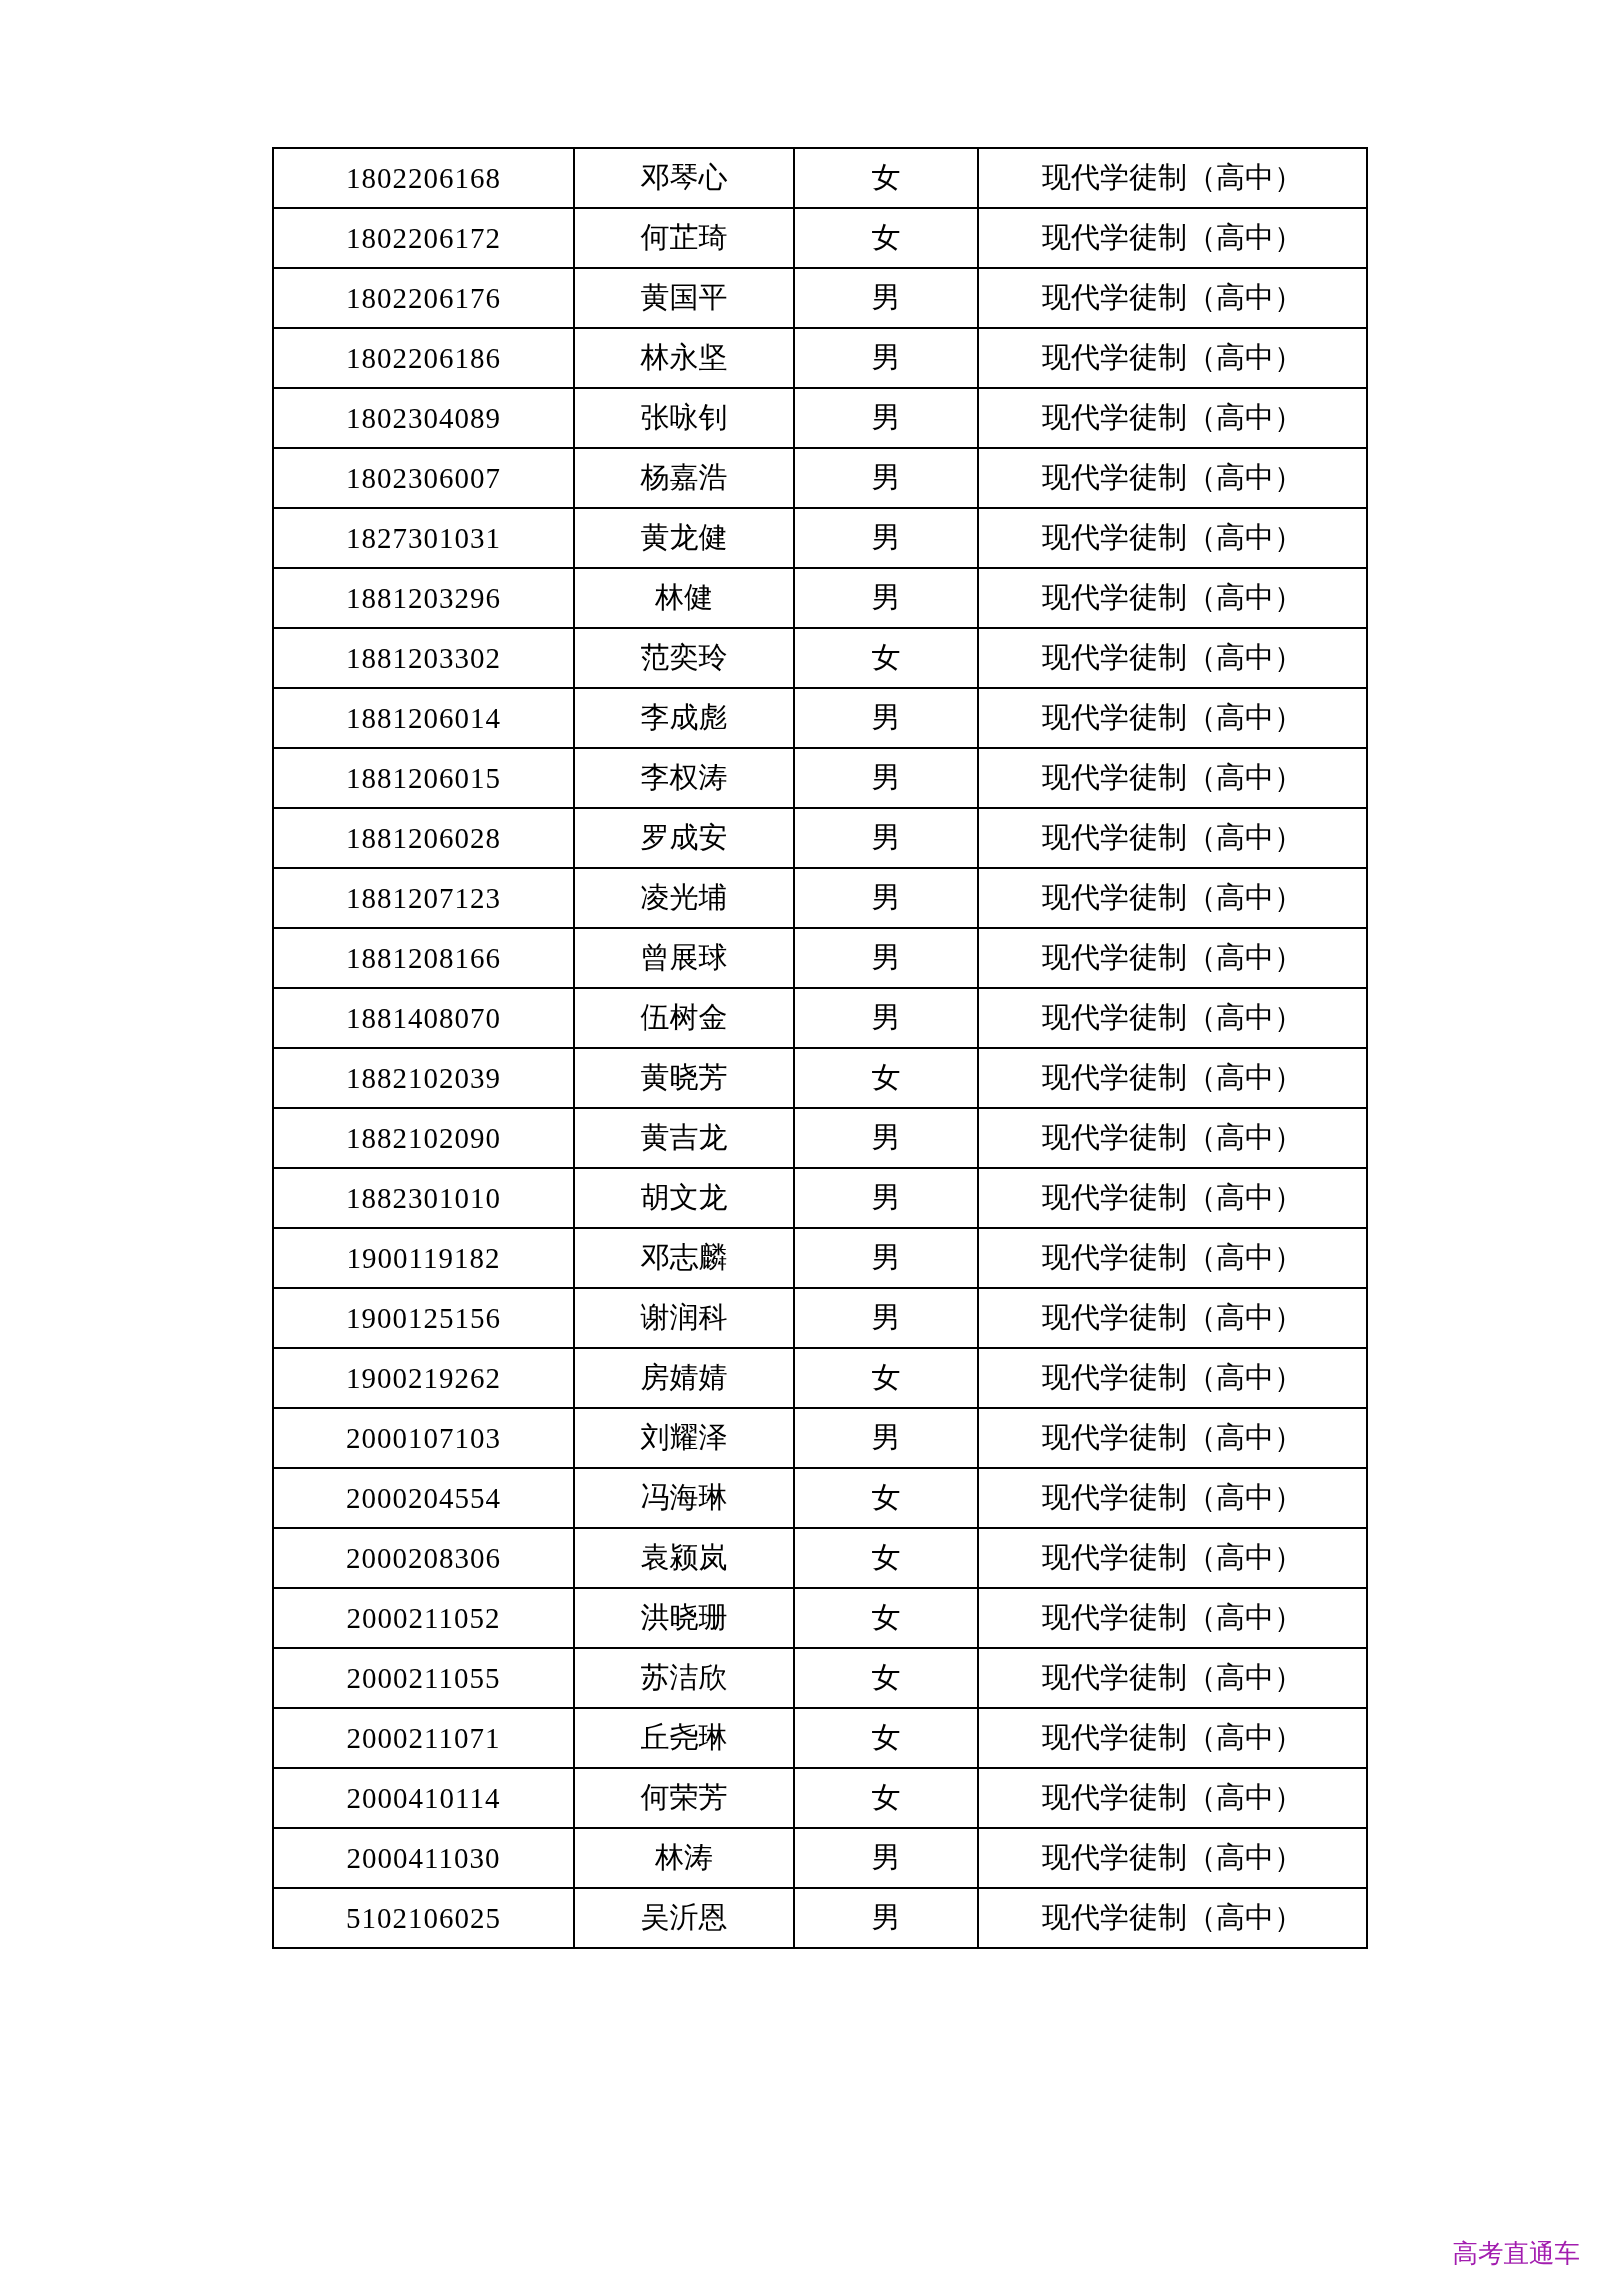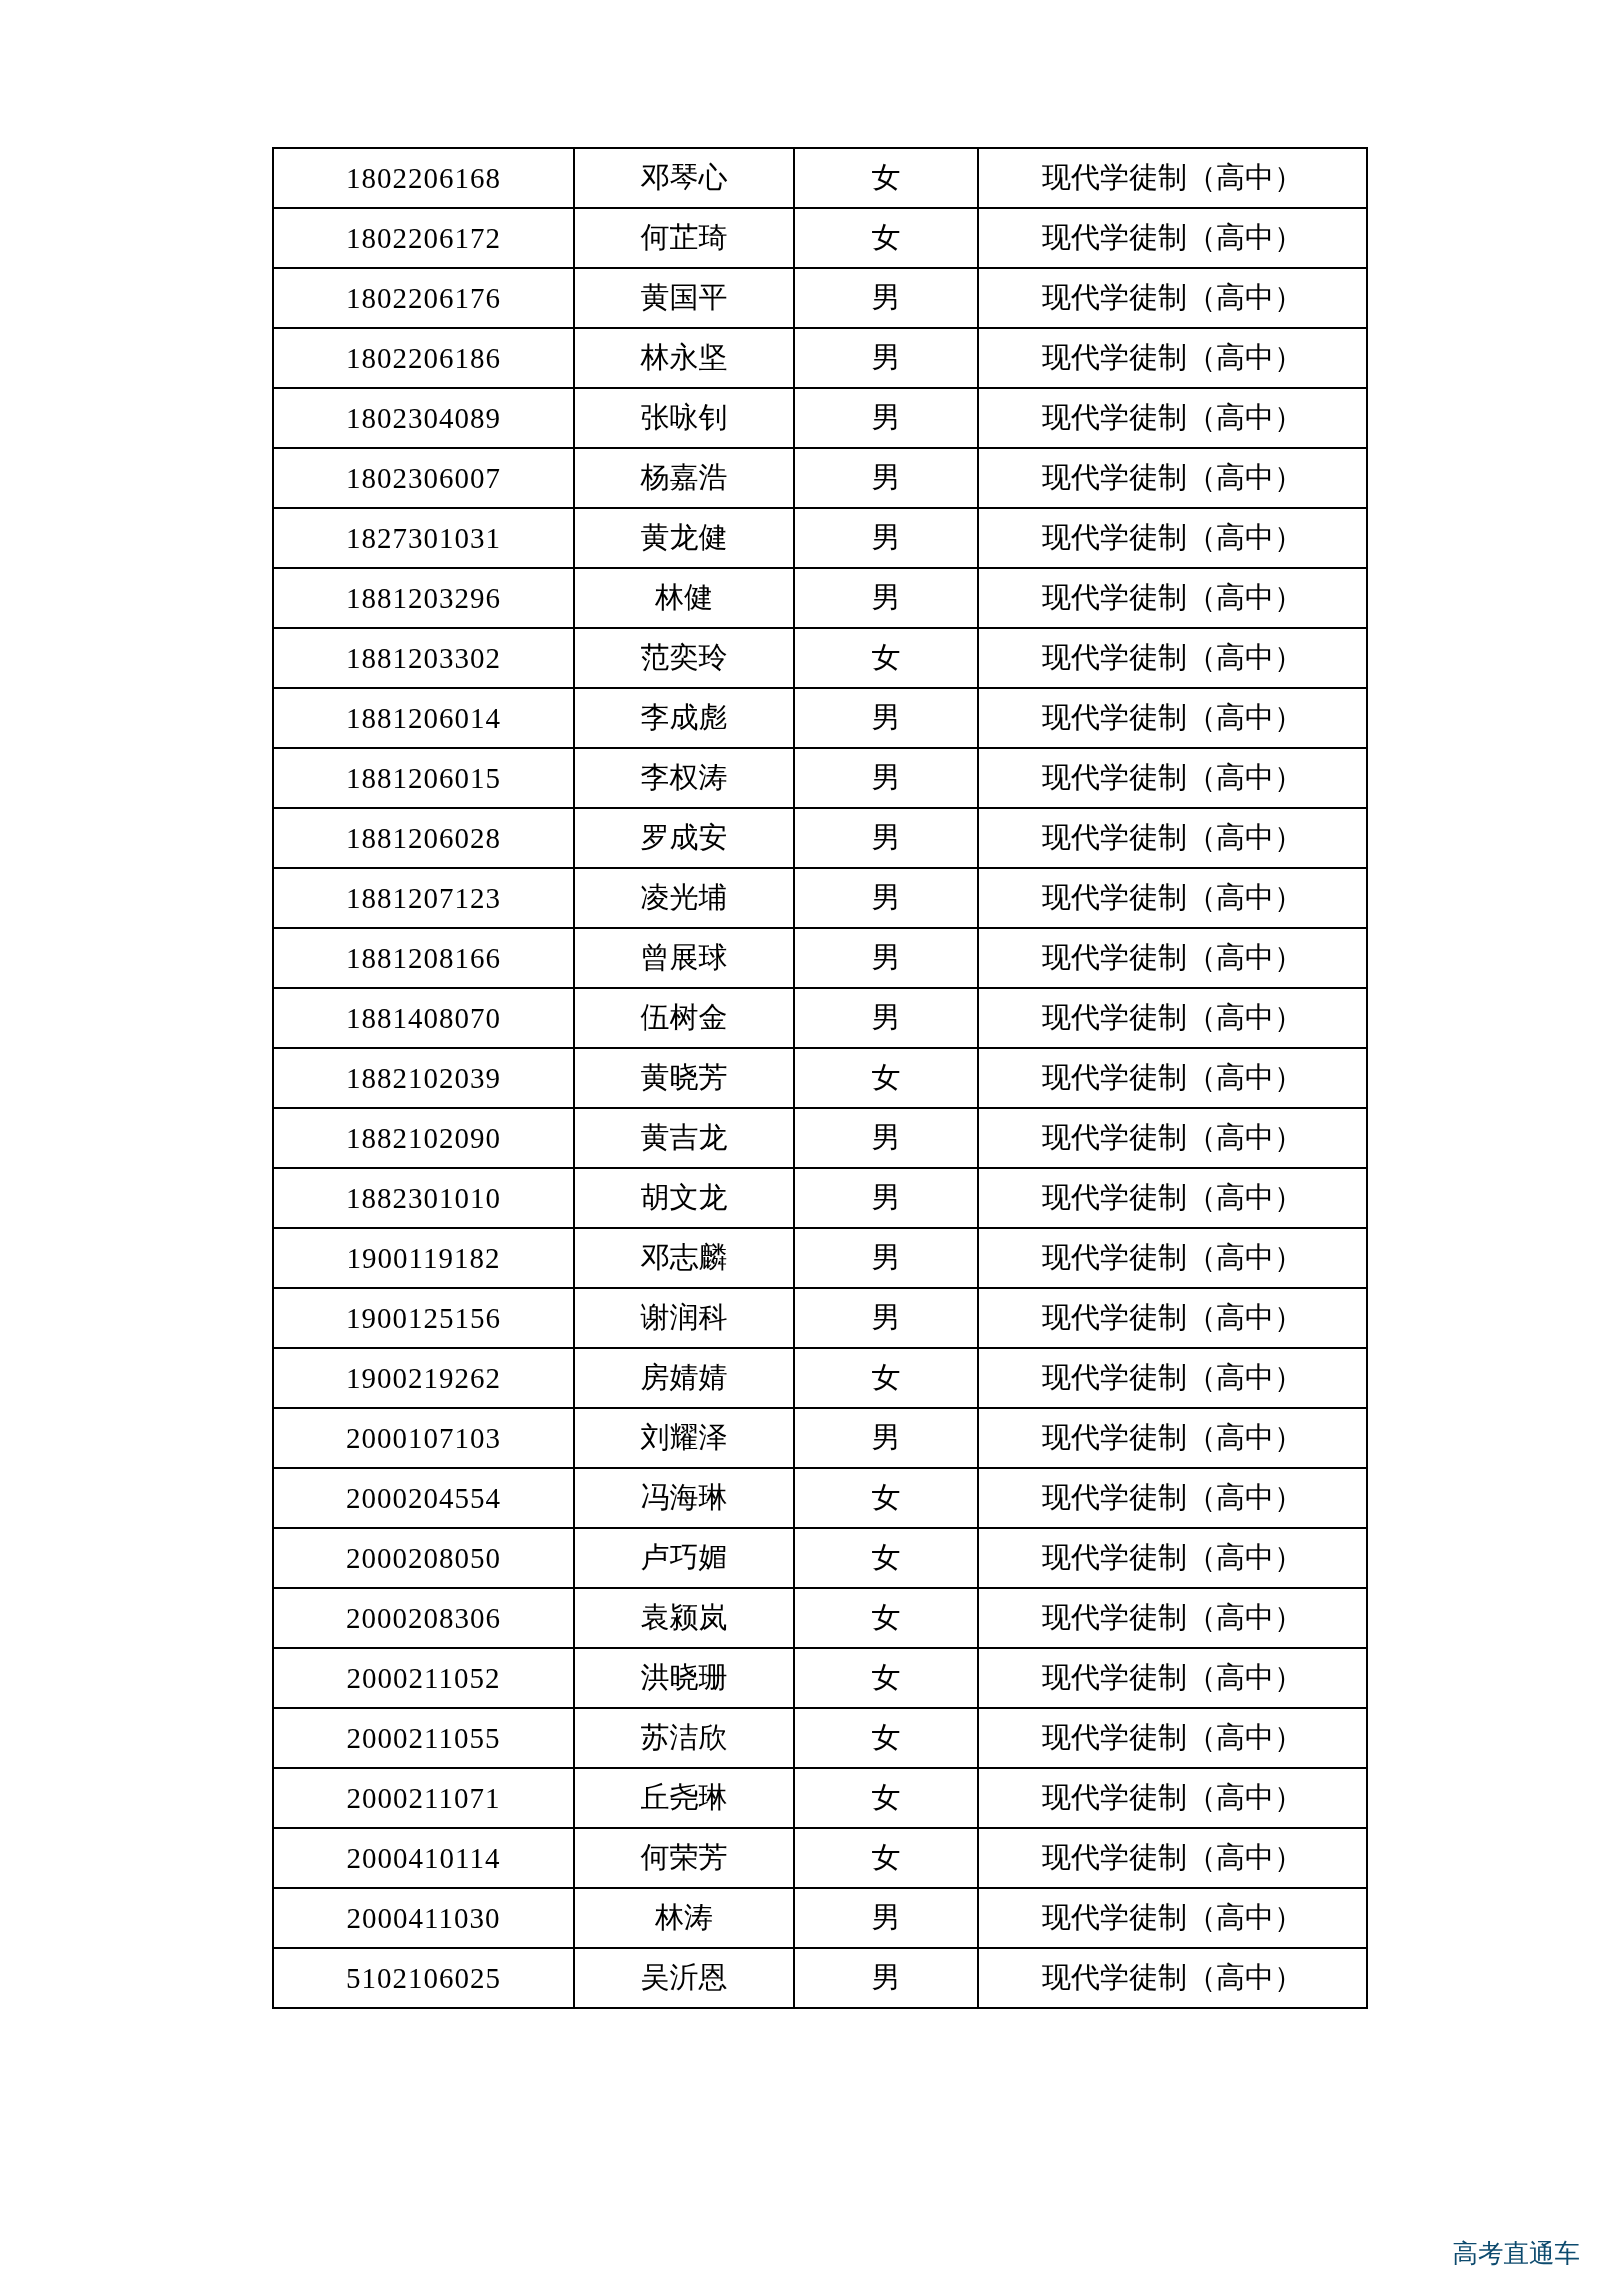--- a/index.html
+++ b/index.html
@@ -43,21 +43,21 @@
     letter-spacing: 1px;
   }
   td.col-program {
     font-size: 27.4px;
   }
   .watermark {
     position: absolute;
     right: 41px;
     bottom: 21.6px;
     font-size: 25.5px;
-    color: #0c4a6e;
+    color: #a21caf;
     font-family: "Liberation Serif", "DejaVu Serif", serif;
   }
 </style>
 </head>
 <body>
 
 <div class="page">
   <table class="student-table">
     <colgroup>
       <col style="width: 301px;">
@@ -198,26 +198,20 @@
           <td class="col-gender">男</td>
           <td class="col-program">现代学徒制（高中）</td>
         </tr>
         <tr>
           <td class="col-id">2000204554</td>
           <td class="col-name">冯海琳</td>
           <td class="col-gender">女</td>
           <td class="col-program">现代学徒制（高中）</td>
         </tr>
         <tr>
-          <td class="col-id">2000208050</td>
-          <td class="col-name">卢巧媚</td>
-          <td class="col-gender">女</td>
-          <td class="col-program">现代学徒制（高中）</td>
-        </tr>
-        <tr>
           <td class="col-id">2000208306</td>
           <td class="col-name">袁颍岚</td>
           <td class="col-gender">女</td>
           <td class="col-program">现代学徒制（高中）</td>
         </tr>
         <tr>
           <td class="col-id">2000211052</td>
           <td class="col-name">洪晓珊</td>
           <td class="col-gender">女</td>
           <td class="col-program">现代学徒制（高中）</td>

